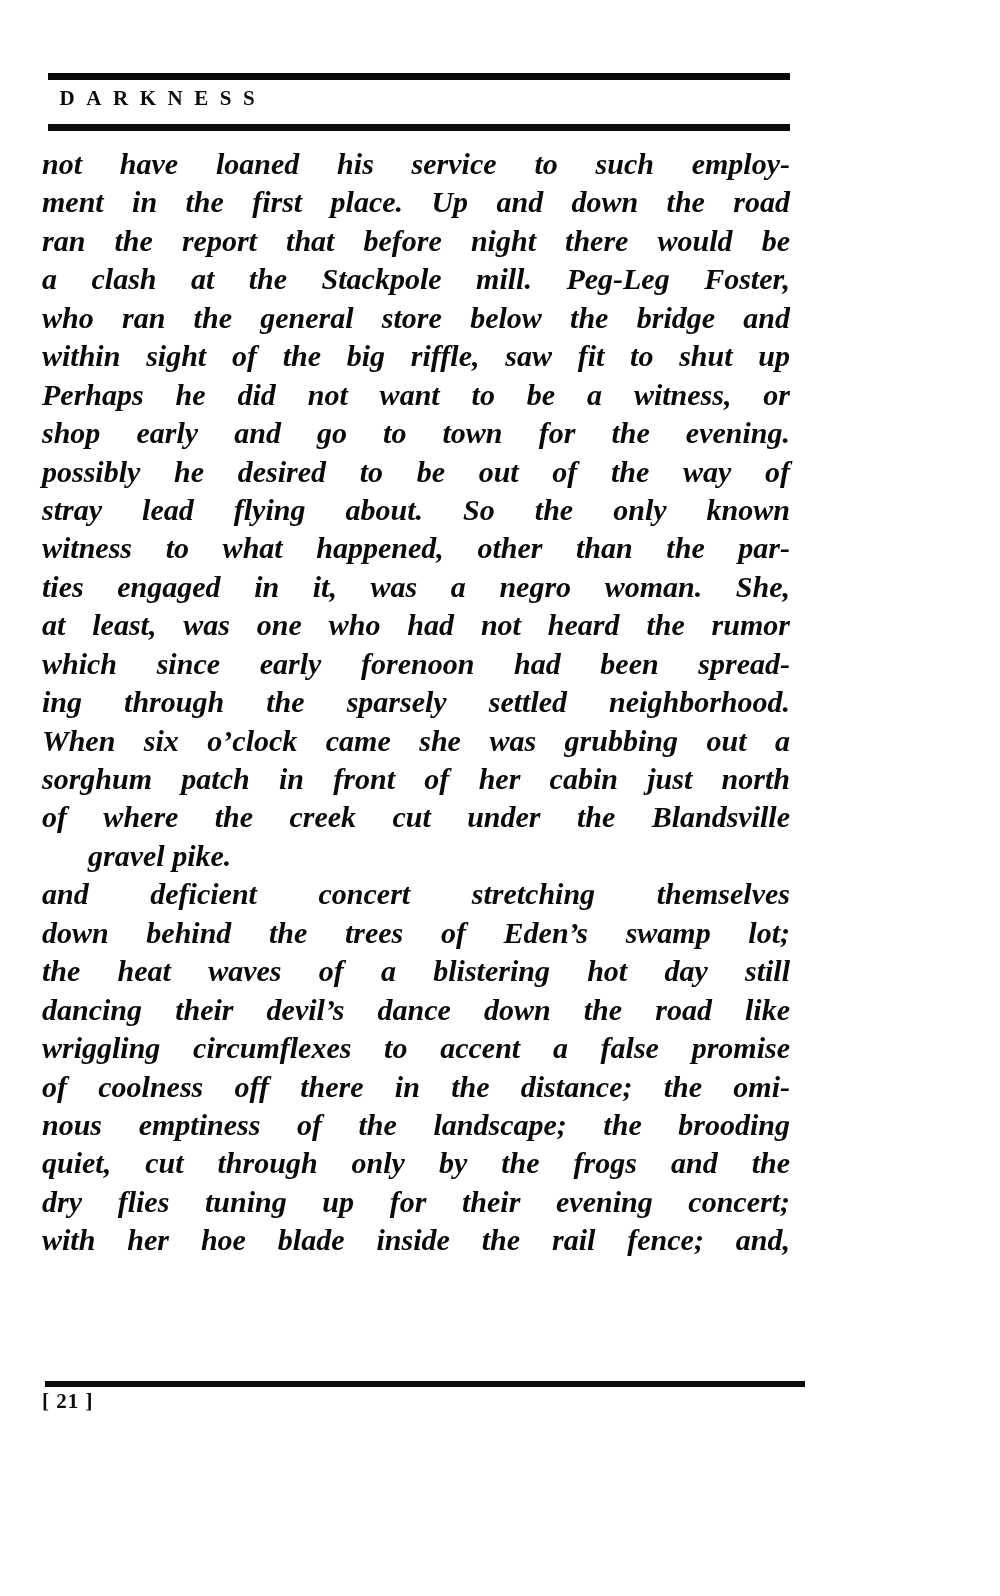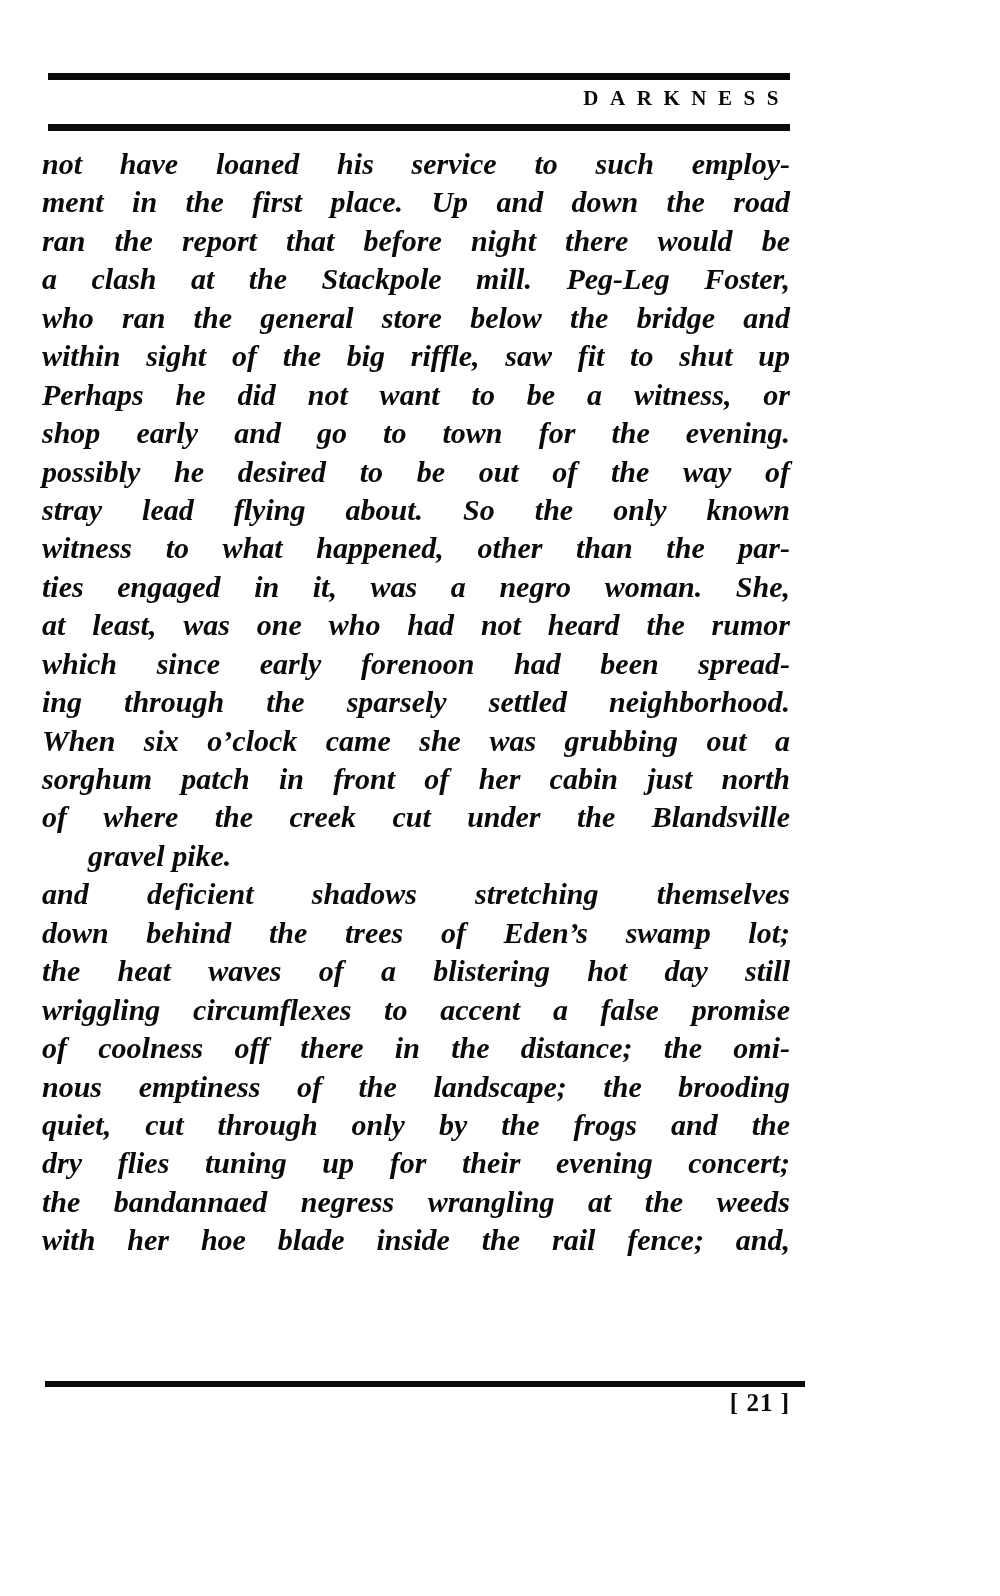--- a/index.html
+++ b/index.html
@@ -36,21 +36,21 @@
     left: 45px;
     top: 1381px;
     width: 760px;
     height: 6px;
   }
   .running-head {
     position: absolute;
     left: 48px;
     top: 86px;
     width: 742px;
-    text-align: right;
+    text-align: left;
     font-size: 21px;
     font-weight: bold;
     letter-spacing: 0.55em;
     padding-left: 0.55em;
     box-sizing: border-box;
     white-space: nowrap;
   }
   .body-text {
     position: absolute;
     left: 42px;
@@ -72,22 +72,22 @@
     margin-left: 46px;
   }
   .line.indent {
     text-indent: 44px;
   }
   .folio {
     position: absolute;
     left: 42px;
     top: 1389px;
     width: 748px;
-    text-align: right;
-    font-size: 25px;
+    text-align: left;
+    font-size: 21px;
     font-weight: bold;
     letter-spacing: 1px;
   }
 </style>
 </head>
 <body>
 
 <div class="page">
   <div class="rule rule-top"></div>
   <div class="running-head">DARKNESS</div>
@@ -106,27 +106,27 @@
       <div class="line">stray lead flying about.  So the only known</div>
       <div class="line">witness to what happened, other than the par-</div>
       <div class="line">ties engaged in it, was a negro woman.  She,</div>
       <div class="line">at least, was one who had not heard the rumor</div>
       <div class="line">which since early forenoon had been spread-</div>
       <div class="line">ing through the sparsely settled neighborhood.</div>
       <div class="line">When six o’clock came she was grubbing out a</div>
       <div class="line">sorghum patch in front of her cabin just north</div>
       <div class="line">of where the creek cut under the Blandsville</div>
       <div class="line flush">gravel pike.</div>
-      <div class="line">and deficient shadows stretching themselves</div>
+      <div class="line">and deficient concert stretching themselves</div>
       <div class="line">down behind the trees of Eden’s swamp lot;</div>
       <div class="line">the heat waves of a blistering hot day still</div>
+      <div class="line">dancing their devil’s dance down the road like</div>
       <div class="line">wriggling circumflexes to accent a false promise</div>
       <div class="line">of coolness off there in the distance; the omi-</div>
       <div class="line">nous emptiness of the landscape; the brooding</div>
       <div class="line">quiet, cut through only by the frogs and the</div>
       <div class="line">dry flies tuning up for their evening concert;</div>
-      <div class="line">the bandannaed negress wrangling at the weeds</div>
       <div class="line">with her hoe blade inside the rail fence;  and,</div>
     </div>
 
   <div class="rule rule-bottom"></div>
   <div class="folio">[ 21 ]</div>
 </div>
 
 </body></html>

